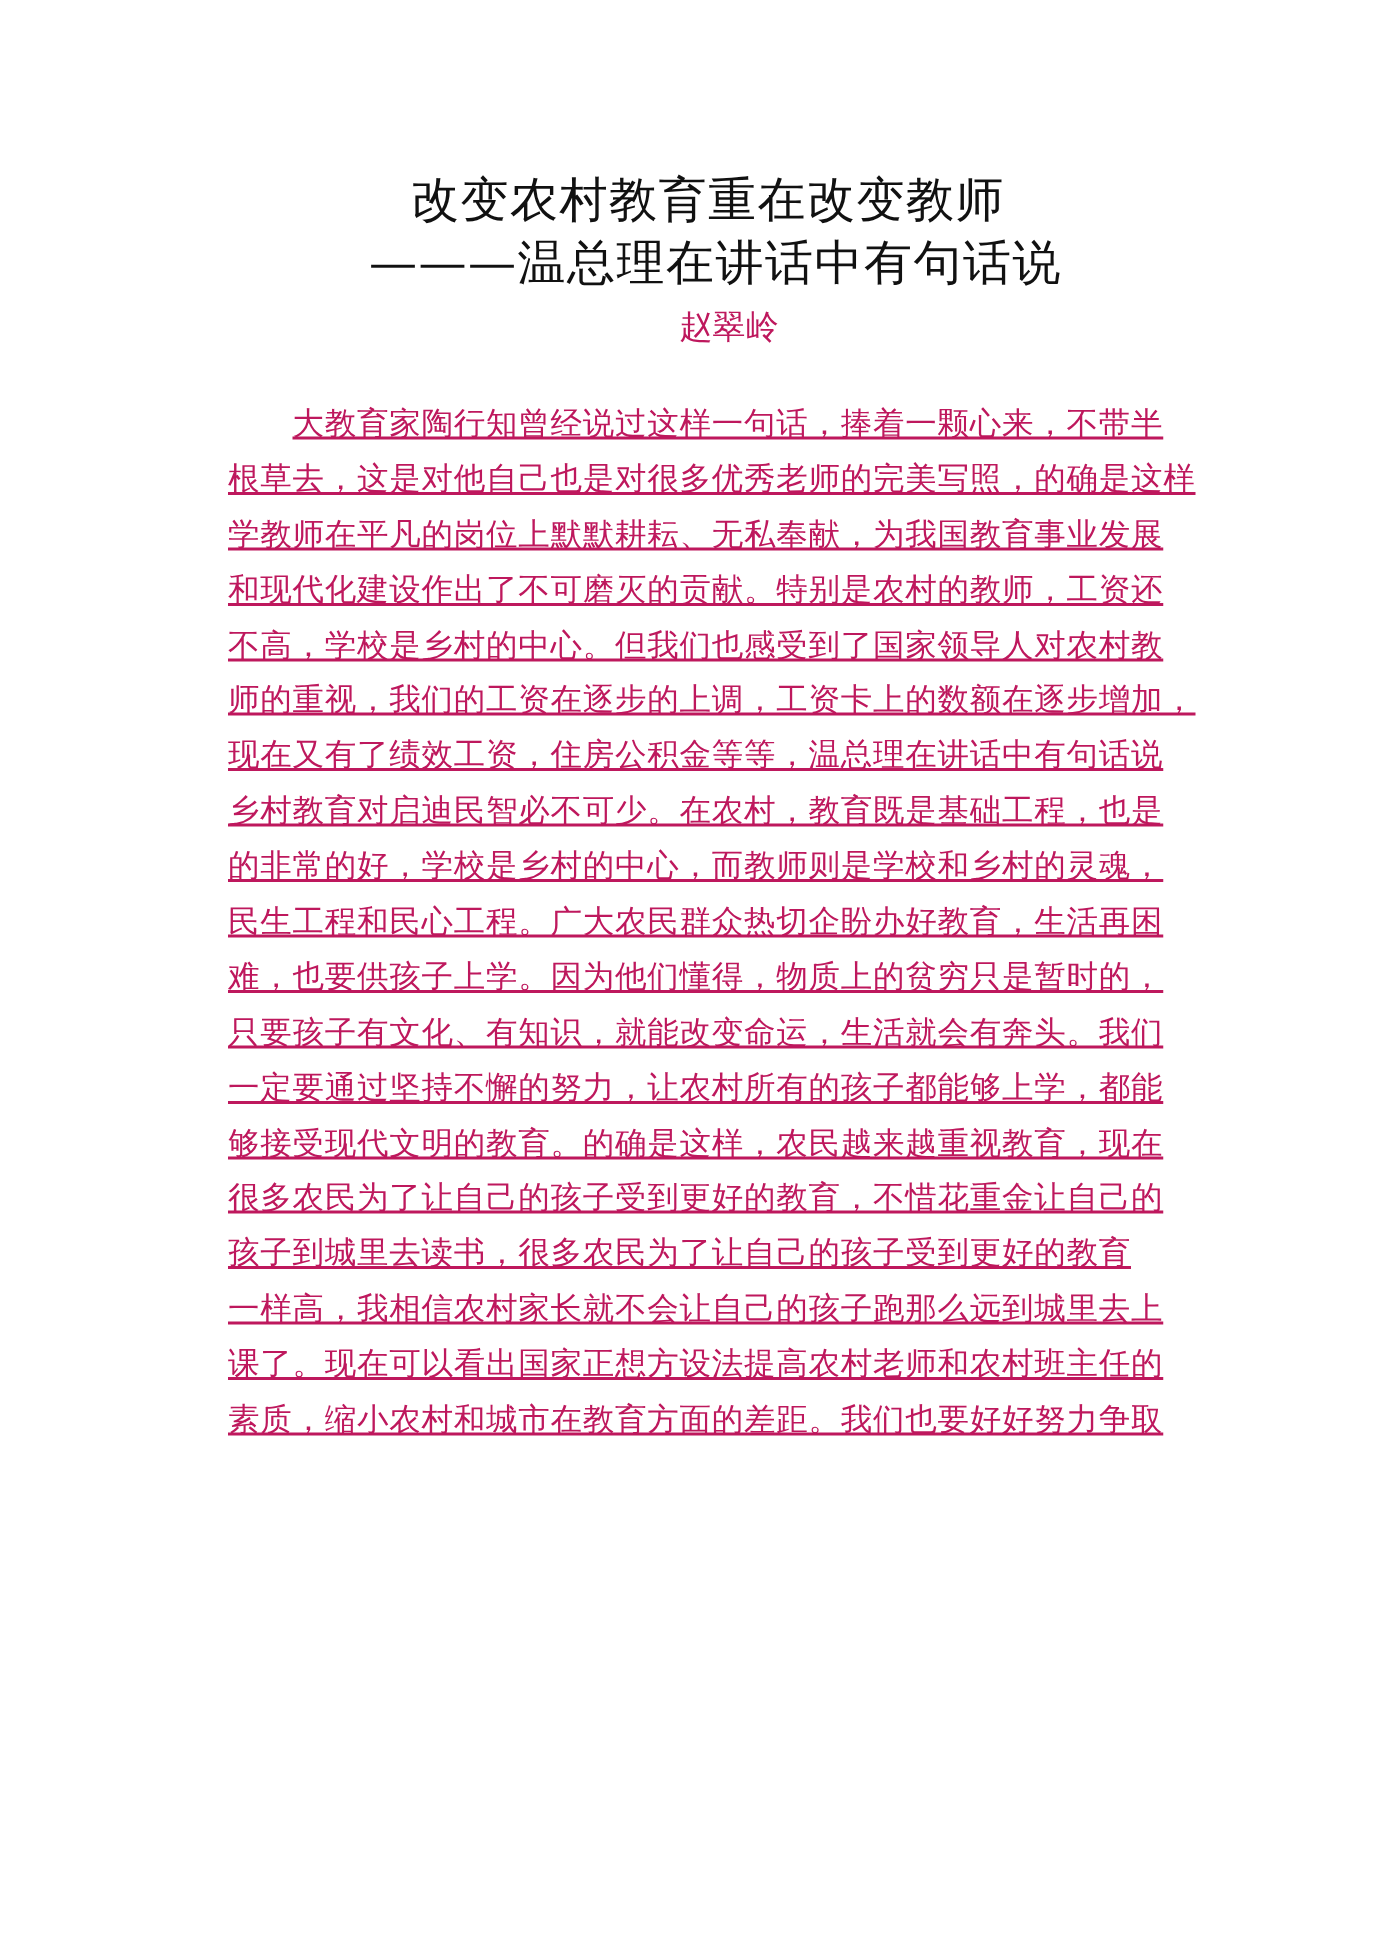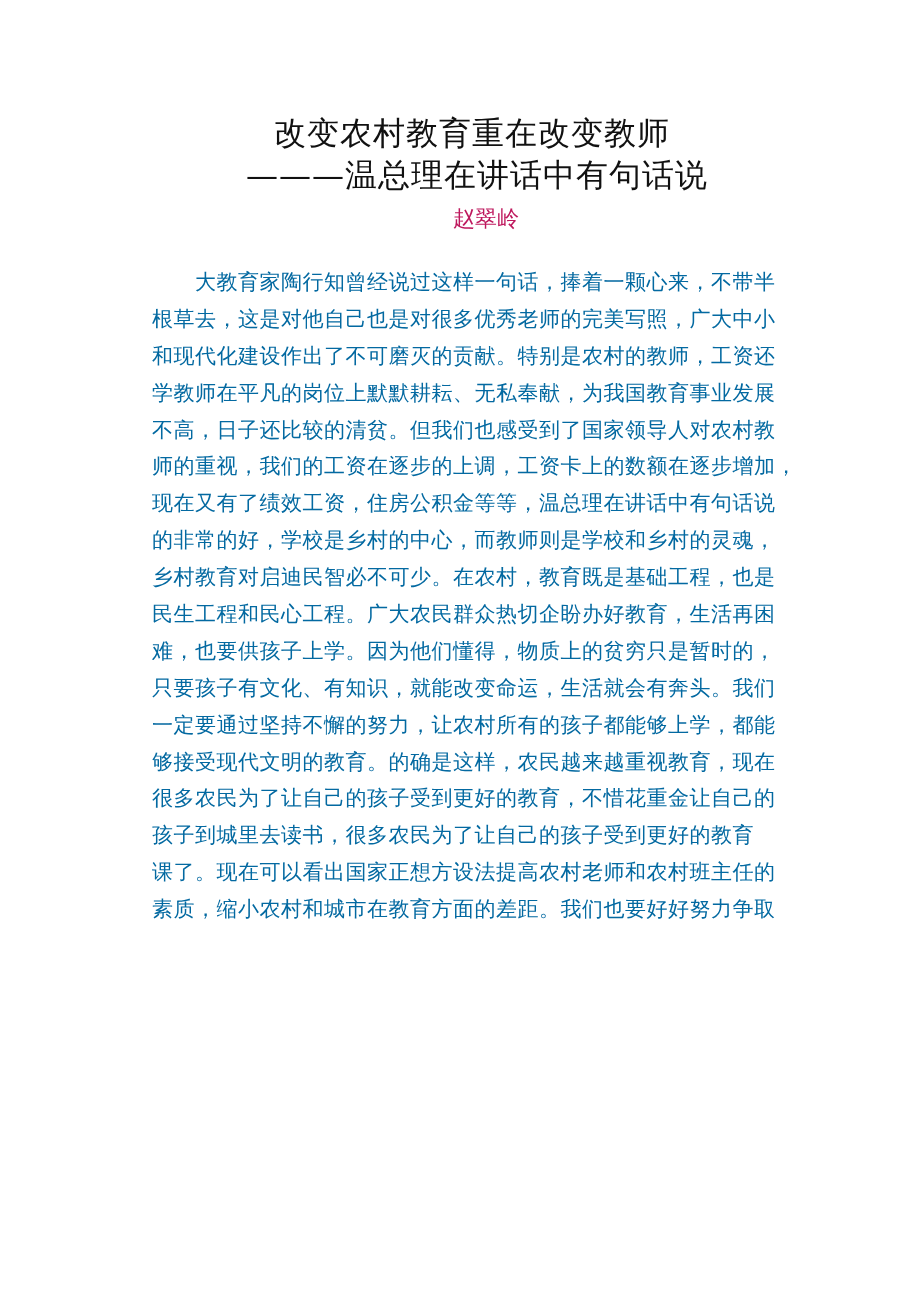--- a/index.html
+++ b/index.html
@@ -53,51 +53,53 @@
       left: 140px;
       top: 264px;
       width: 628px;
     }
     .body-line {
       font-size: 21px;
       line-height: 36.9px;
       height: 36.9px;
       white-space: nowrap;
       letter-spacing: 0.5px;
-      color: #0369a1;
+      color: #be185d;
+      text-decoration: underline;
     }
     .body-line.indent {
       padding-left: 43px;
     }
   </style>
 </head>
 <body>
 
 <div class="page">
 
   <div class="title-block">
     <div class="title-line">改变农村教育重在改变教师</div>
     <div class="title-line sub">———温总理在讲话中有句话说</div>
     <div class="author">赵翠岭</div>
   </div>
 
   <div class="body-text">
     <div class="body-line indent">大教育家陶行知曾经说过这样一句话，捧着一颗心来，不带半</div>
-    <div class="body-line">根草去，这是对他自己也是对很多优秀老师的完美写照，广大中小</div>
+    <div class="body-line">根草去，这是对他自己也是对很多优秀老师的完美写照，的确是这样</div>
+    <div class="body-line">学教师在平凡的岗位上默默耕耘、无私奉献，为我国教育事业发展</div>
     <div class="body-line">和现代化建设作出了不可磨灭的贡献。特别是农村的教师，工资还</div>
-    <div class="body-line">学教师在平凡的岗位上默默耕耘、无私奉献，为我国教育事业发展</div>
-    <div class="body-line">不高，日子还比较的清贫。但我们也感受到了国家领导人对农村教</div>
+    <div class="body-line">不高，学校是乡村的中心。但我们也感受到了国家领导人对农村教</div>
     <div class="body-line">师的重视，我们的工资在逐步的上调，工资卡上的数额在逐步增加，</div>
     <div class="body-line">现在又有了绩效工资，住房公积金等等，温总理在讲话中有句话说</div>
+    <div class="body-line">乡村教育对启迪民智必不可少。在农村，教育既是基础工程，也是</div>
     <div class="body-line">的非常的好，学校是乡村的中心，而教师则是学校和乡村的灵魂，</div>
-    <div class="body-line">乡村教育对启迪民智必不可少。在农村，教育既是基础工程，也是</div>
     <div class="body-line">民生工程和民心工程。广大农民群众热切企盼办好教育，生活再困</div>
     <div class="body-line">难，也要供孩子上学。因为他们懂得，物质上的贫穷只是暂时的，</div>
     <div class="body-line">只要孩子有文化、有知识，就能改变命运，生活就会有奔头。我们</div>
     <div class="body-line">一定要通过坚持不懈的努力，让农村所有的孩子都能够上学，都能</div>
     <div class="body-line">够接受现代文明的教育。的确是这样，农民越来越重视教育，现在</div>
     <div class="body-line">很多农民为了让自己的孩子受到更好的教育，不惜花重金让自己的</div>
     <div class="body-line">孩子到城里去读书，很多农民为了让自己的孩子受到更好的教育</div>
+    <div class="body-line">一样高，我相信农村家长就不会让自己的孩子跑那么远到城里去上</div>
     <div class="body-line">课了。现在可以看出国家正想方设法提高农村老师和农村班主任的</div>
     <div class="body-line">素质，缩小农村和城市在教育方面的差距。我们也要好好努力争取</div>
   </div>
 
 </div>
 
 </body></html>

